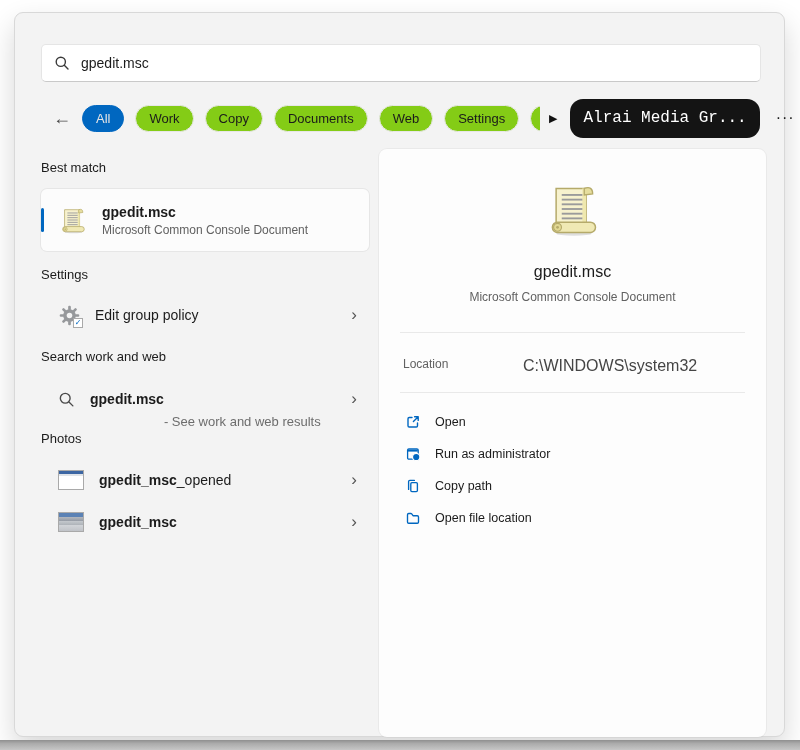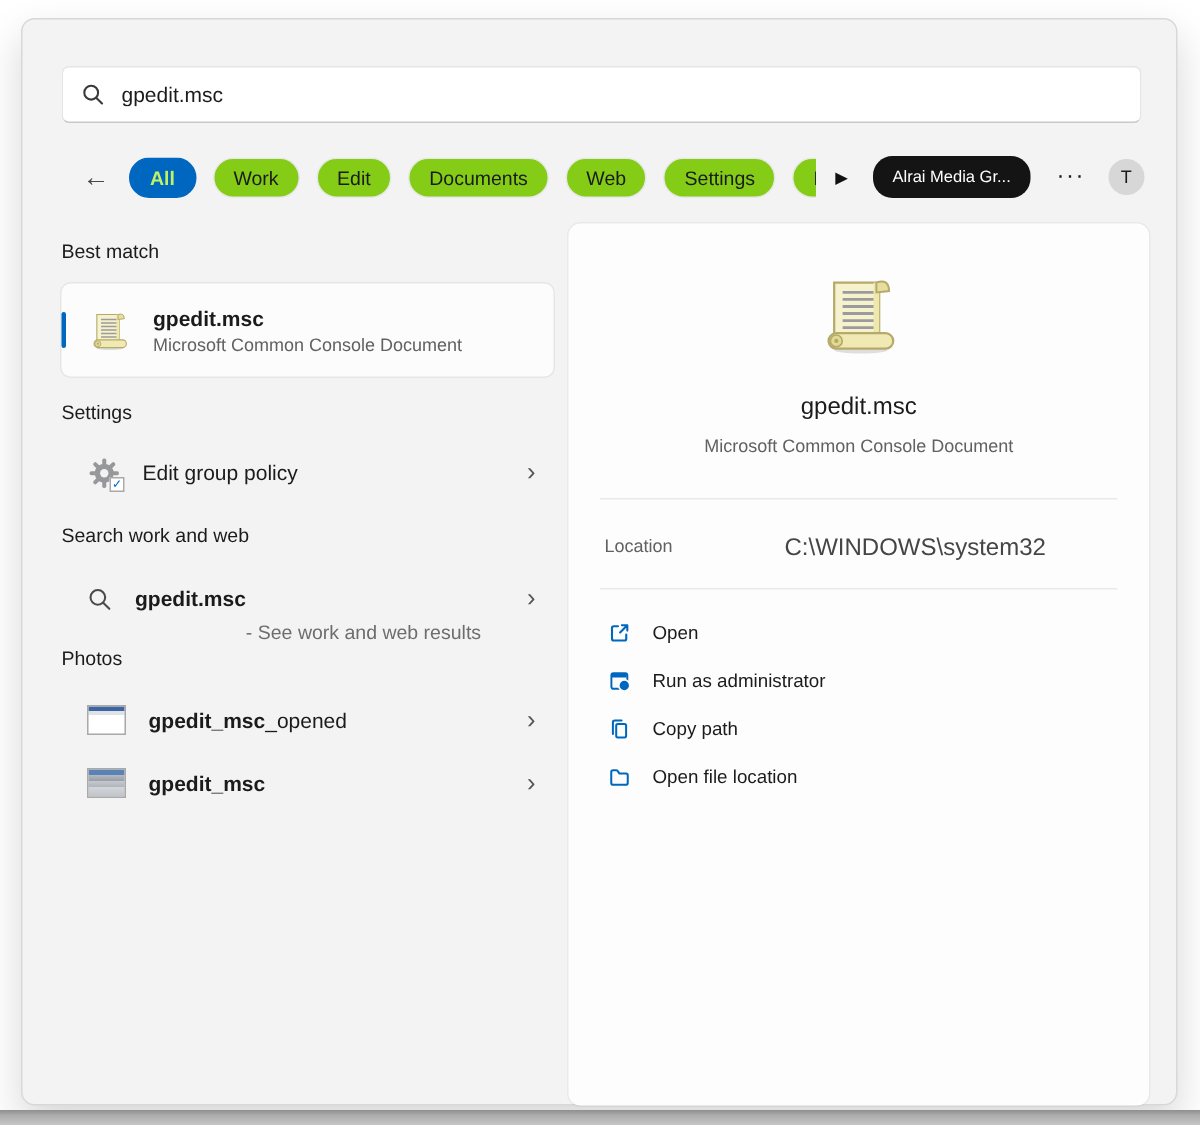--- a/index.html
+++ b/index.html
@@ -36,26 +36,27 @@
     display:flex; align-items:center;
   }
   .back-btn { width:22px; height:24px; display:flex; align-items:center; justify-content:center;
     font-size:18px; color:#4a4a4a; cursor:default; }
   .pills-strip { display:flex; gap:11px; margin-left:11px; width:458px; overflow:hidden; flex:none; }
   .pill {
     flex:none; height:27px; padding:0 13px; border-radius:14px;
     background:#84cc16; border:1px solid #e7e7e7; color:#1b1b1b;
     font-size:13px; display:flex; align-items:center; white-space:nowrap;
   }
-  .pill.selected { background:#0067C0; border-color:#0067C0; color:#bef264;font-weight:bold; }
+  .pill.selected { background:#0067C0; border-color:#0067C0; color:#e5e5e5; }
   .play-btn { margin-left:9px; font-size:11px; color:#111; width:16px; text-align:center; }
   .group-pill {
-    margin-left:13px; height:28px; padding:0 13px; border-radius:13px;
-    background:#141414; color:#fff; font-size:11px; display:flex; align-items:center;
+    margin-left:13px; height:39px; padding:0 13px; border-radius:13px;
+    background:#141414; color:#fff; font-size:16px; display:flex; align-items:center;
     white-space:nowrap;
+    font-family:Liberation Mono, monospace;
   }
   .more-btn { margin-left:16px; font-size:16px; letter-spacing:1px; color:#1b1b1b; width:22px; text-align:center; }
   .avatar {
     margin-left:14px; width:24px; height:24px; border-radius:50%;
     background:#d7d7d7; display:flex; align-items:center; justify-content:center;
     font-size:12px; color:#1b1b1b;
   }
   
   .section-header { position:absolute; left:26px; font-size:13px; font-weight:400; color:#1b1b1b; }
   .bm-item {
@@ -116,21 +117,21 @@
     <input type="text" value="gpedit.msc" style="">
   </div>
 
   <div class="tabsbar">
     <div class="back-btn">
         <span>←</span>
       </div>
     <div class="pills-strip">
       <div class="pill selected">All</div>
       <div class="pill">Work</div>
-      <div class="pill">Edit</div>
+      <div class="pill">Copy</div>
       <div class="pill">Documents</div>
       <div class="pill">Web</div>
       <div class="pill">Settings</div>
       <div class="pill">People</div>
     </div>
     <div class="play-btn"><span>▶</span></div>
     <div class="group-pill">Alrai Media Gr...</div>
     <div class="more-btn"><span>···</span></div>
     <div class="avatar">T</div>
   </div>

